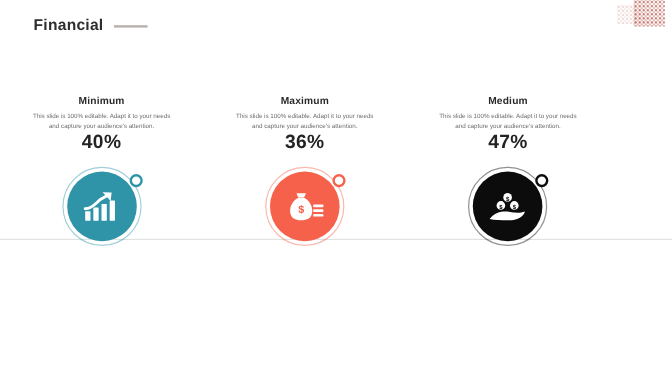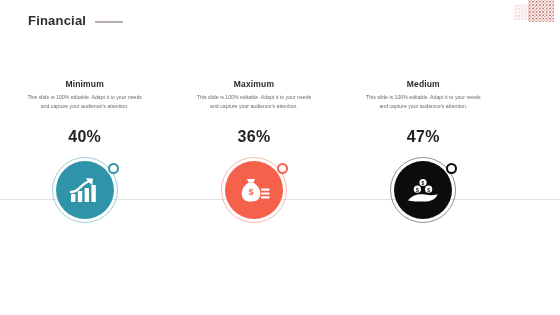--- a/index.html
+++ b/index.html
@@ -110,21 +110,20 @@
     text-align: center;
     width: 122px;
     margin: 0;
     font-weight: 400;
   }
   .col-value {
     font-size: 16px;
     font-weight: 700;
     color: #232323;
     letter-spacing: .3px;
-    margin-top: 18px;
     line-height: 1;
     text-align: right;
   }
 
   
   .badge-wrap {
     position: relative;
     margin-top: 12px;
     width: 66px;
     height: 66px;

